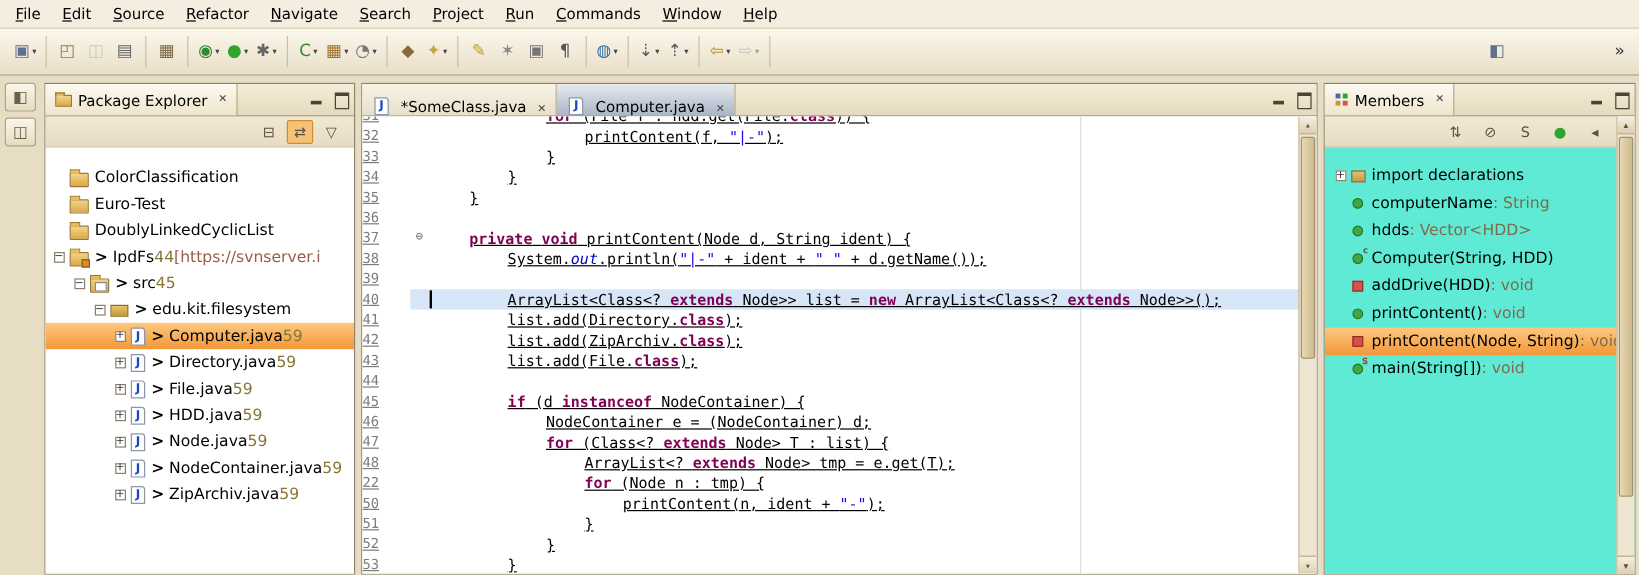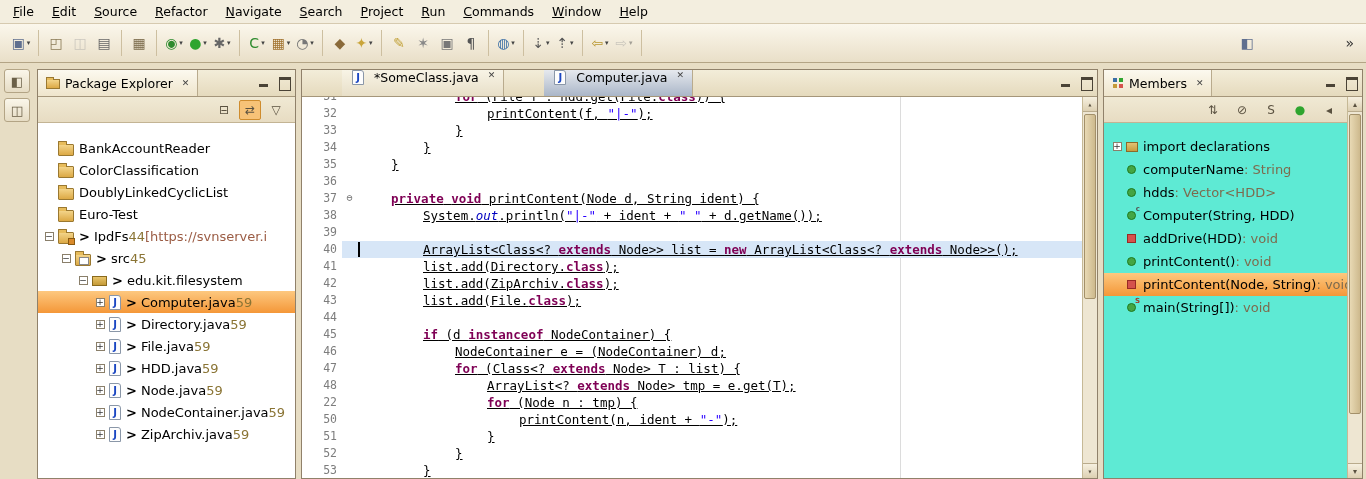--- a/index.html
+++ b/index.html
@@ -37,22 +37,22 @@
   .view{position:absolute;display:flex;flex-direction:column;border:1px solid #90816a;background:#fff;}
   #pe{left:37px;top:69px;width:259px;height:410px;}
   #ed{left:301px;top:69px;width:797px;height:410px;}
   #mem{left:1103px;top:69px;width:260px;height:410px;}
 
   .vtabbar{height:27px;flex:none;background:linear-gradient(#f3edd9,#e5dabd);
            border-bottom:1px solid #a5967a;display:flex;align-items:stretch;position:relative;}
   .vtab{display:flex;align-items:center;gap:5px;padding:0 8px;border-right:1px solid #b9ab8d;
         background:linear-gradient(#fcf9ef,#efe5cc);white-space:nowrap;}
   .etabs{display:flex;align-items:stretch;}
-  .etab{display:flex;align-items:flex-start;gap:5px;padding:0 8px;border-right:1px solid #b9ab8d;
-        background:linear-gradient(#f8f4e6,#e8dfc8);white-space:nowrap;margin-left:40px;}
+  .etab{display:flex;align-items:flex-end;gap:5px;padding:0 8px;border-right:1px solid #b9ab8d;
+        background:linear-gradient(#f8f4e6,#e8dfc8);white-space:nowrap;}
   .etab.active{background:linear-gradient(#e6e9ee,#aab6c8);}
   .tab-close::before{content:"✕";}
   .tab-close{font-size:9px;color:#444;margin-left:4px;}
   .minmax{position:absolute;right:3px;top:5px;display:flex;gap:5px;}
   .mm-btn{width:15px;height:15px;position:relative;}
   .mm-min::before{content:"";position:absolute;left:2px;bottom:3px;width:9px;height:3px;background:#4a4336;}
   .mm-max::before{content:"";position:absolute;left:2px;top:2px;width:10px;height:10px;
                   border:1px solid #4a4336;border-top:3px solid #4a4336;}
 
   .vtoolbar{height:26px;flex:none;background:linear-gradient(#f0e9d4,#e7dcc2);
@@ -101,21 +101,21 @@
   .vicon-mem{width:12px;height:12px;position:relative;}
   .vicon-mem::before{content:"";position:absolute;left:1px;top:1px;width:4px;height:4px;
       background:#3a6ea5;box-shadow:6px 0 0 #2fa52f,0 6px 0 #c49a37,6px 6px 0 #d5524c;}
 
   
   .codewrap{flex:1;position:relative;overflow:hidden;background:#fff;
             font-family:"DejaVu Sans Mono","Liberation Mono",monospace;font-size:12.5px;}
   .marginline{position:absolute;left:598px;top:0;bottom:0;width:1px;background:#dcdcdc;}
   .codescroll{margin-top:-9px;position:relative;z-index:1;}
   .cl{height:17px;line-height:17px;display:flex;white-space:pre;}
-  .ln{width:40px;flex:none;text-align:right;padding-right:5px;color:var(--ln,#7d7d7d);font-size:11.5px;}
+  .ln{width:40px;flex:none;padding-right:5px;color:var(--ln,#7d7d7d);font-size:11.5px;text-decoration:underline;}
   .fold{width:15px;flex:none;color:#6a6a6a;font-size:10px;text-align:center;line-height:16px;}
   .fold.open::before{content:"⊖";}
   .ct{flex:1;position:relative;text-decoration:underline;}
   .cl.cur .ct,.cl.cur .fold{background:var(--curline,#d7e6f7);}
   .cl.cur .ct::before{content:"";position:absolute;left:1px;top:1px;bottom:1px;width:2px;background:#000;}
   .tok-k{color:var(--kw,#7f0055);font-weight:bold;}
   .tok-s{color:var(--str,#2a00ff);}
   .tok-f{color:var(--fld,#0000c0);font-style:italic;}
 
   
@@ -305,36 +305,31 @@
         <span>⇄</span>
       </div>
       <div class="vtb-btn">
         <span>▽</span>
       </div>
     </div>
   <div class="tree">
       <div class="trow" style="padding-left: 4px;">
         <span class="texp"></span>
         <span class="ticon ic-project"></span>
-        <span class="tlabel">BankAccountReader</span>
+        <span class="tlabel">ColorClassification</span>
       </div>
       <div class="trow" style="padding-left: 4px;">
         <span class="texp"></span>
         <span class="ticon ic-project"></span>
-        <span class="tlabel">ColorClassification</span>
+        <span class="tlabel">Euro-Test</span>
       </div>
       <div class="trow" style="padding-left: 4px;">
         <span class="texp"></span>
         <span class="ticon ic-project"></span>
         <span class="tlabel">DoublyLinkedCyclicList</span>
-      </div>
-      <div class="trow" style="padding-left: 4px;">
-        <span class="texp"></span>
-        <span class="ticon ic-project"></span>
-        <span class="tlabel">Euro-Test</span>
       </div>
       <div class="trow" style="padding-left: 4px;">
         <span class="texp">
           <span class="expbox exp-minus"></span>
         </span>
         <span class="ticon ic-project-svn"></span>
         <span class="svnmark">&gt;</span>
         <span class="tlabel">IpdFs</span>
         <span class="trev"> 44</span>
         <span class="turl"> [https://svnserver.i</span>

